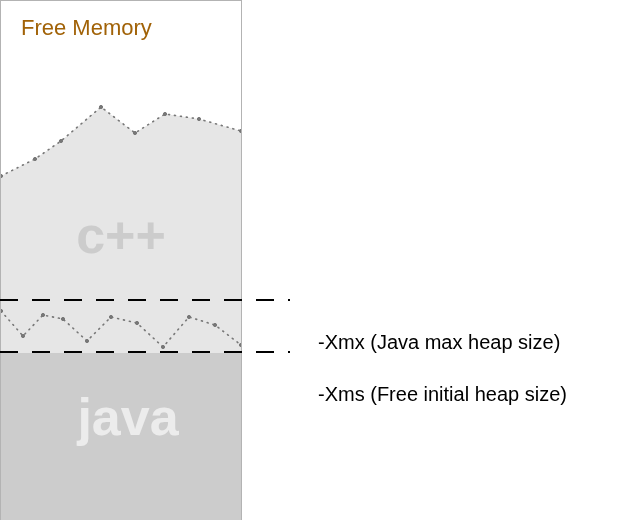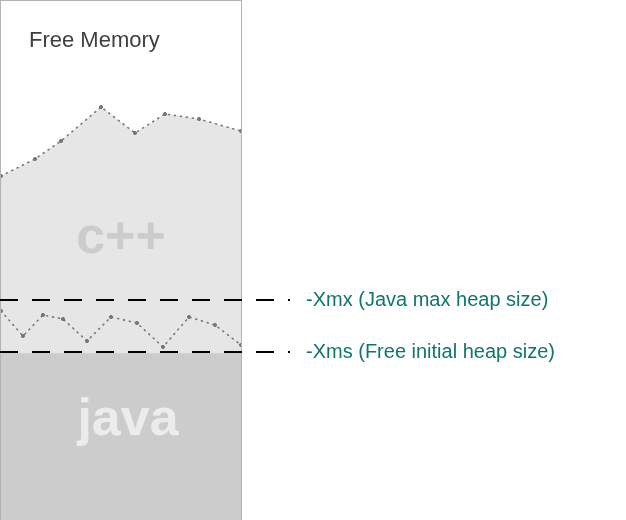--- a/index.html
+++ b/index.html
@@ -22,25 +22,24 @@
   .diagram svg {
     position: absolute;
     left: 0;
     top: 0;
     width: 240px;
     height: 520px;
   }
   .free-memory-label {
     position: absolute;
     left: 20px;
-    top: 26px;
+    top: 14px;
     font-size: 22px;
-    color: #404040;
+    color: #a16207;
     font-weight: 400;
-    margin-left: 8px;
   }
   .cpp-label {
     position: absolute;
     left: 0;
     width: 240px;
     top: 204px;
     text-align: center;
     font-size: 52px;
     font-weight: bold;
     color: #cccccc;
@@ -67,25 +66,26 @@
   .dashed-xmx {
     top: 300px;
     width: 290px;
   }
   .dashed-xms {
     top: 352px;
     width: 290px;
   }
   .annotation {
     position: absolute;
-    left: 306px;
+    left: 318px;
     font-size: 20px;
-    color: #0f766e;
+    color: #000000;
     font-weight: 400;
     white-space: nowrap;
+    margin-top: 43px;
   }
   .ann-xmx { top: 288px; }
   .ann-xms { top: 340px; }
 </style>
 </head>
 <body>
 
 <div class="diagram">
   <svg viewBox="0 0 240 520">
     <g>

